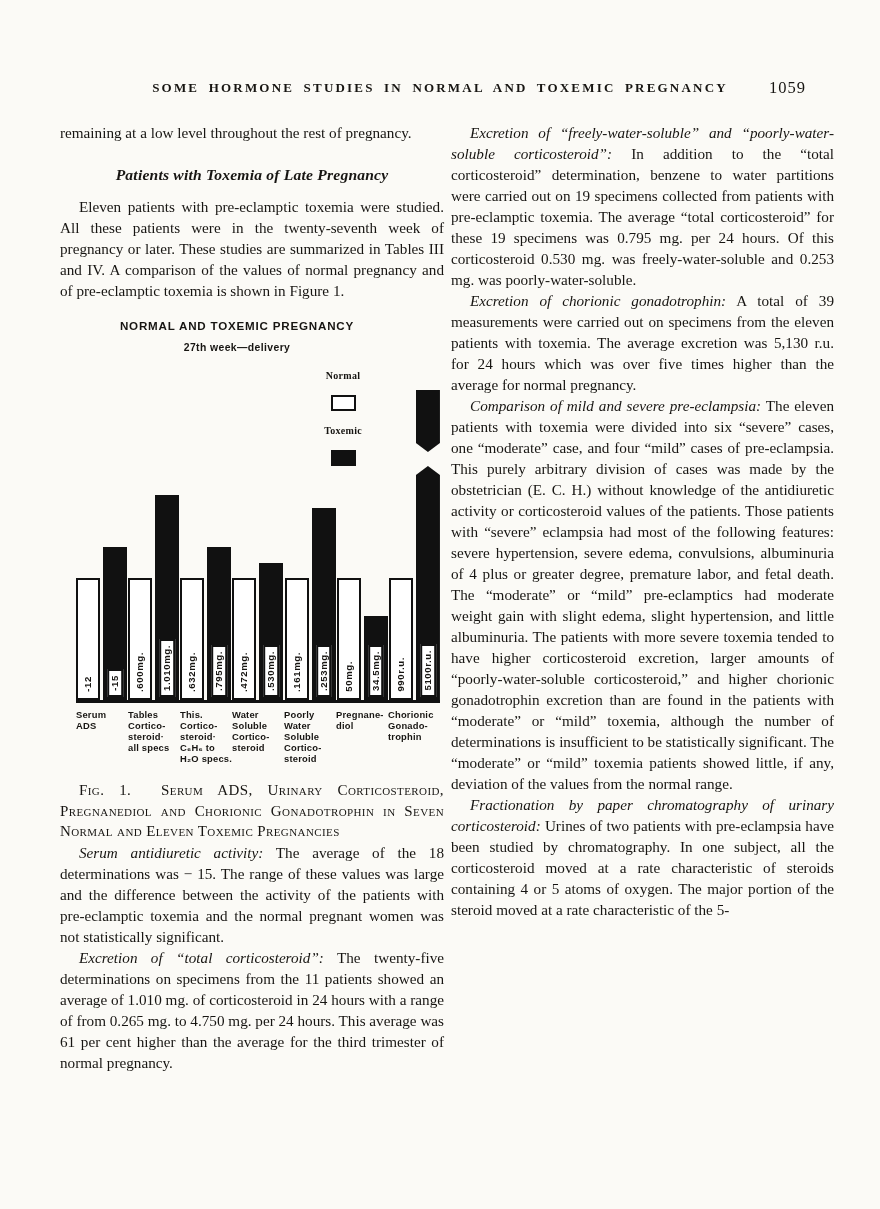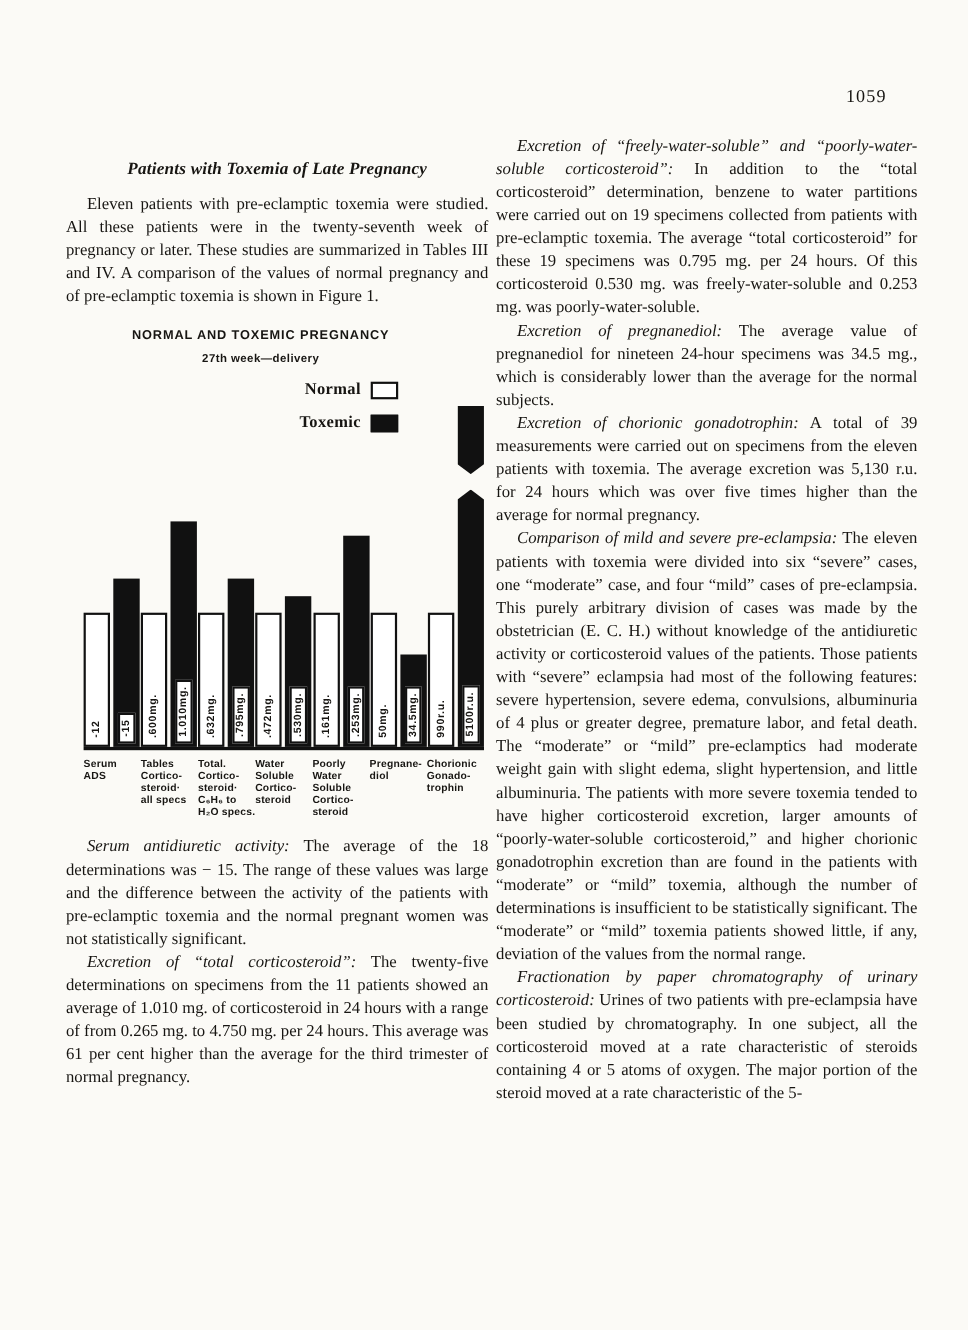--- a/index.html
+++ b/index.html
@@ -34,21 +34,21 @@
   
   figure{margin:14px 0 16px 0;padding:0;}
   .figfont{font-family:"Liberation Sans","DejaVu Sans",sans-serif;}
   .fig-title{width:310px;margin-left:22px;text-align:center;
     font-weight:bold;font-size:11.6px;letter-spacing:0.8px;}
   .fig-subtitle{width:310px;margin-left:22px;text-align:center;
     font-weight:bold;font-size:10.4px;letter-spacing:0.4px;margin-top:1px;}
   .chart-wrap{position:relative;height:342px;margin-top:3px;}
   .legend{position:absolute;top:4px;right:82px;z-index:3;}
   .legend-row{display:flex;align-items:center;justify-content:flex-end;gap:9px;margin-bottom:9px;
-    font-weight:bold;font-size:15px;letter-spacing:0.3px;}
+    font-weight:bold;font-size:10px;letter-spacing:0.3px;flex-direction:column;}
   .swatch{width:21px;height:12px;border:2.5px solid #111;background:#fff;}
   .swatch-toxemic{background:#111;}
   .plot{
     position:absolute;left:16px;right:4px;top:26px;bottom:0;
     border-bottom:3px solid #111;
     display:flex;justify-content:space-between;align-items:flex-end;
   }
   .bar-group{display:flex;align-items:flex-end;gap:3px;}
   .bar{width:24px;position:relative;box-sizing:border-box;}
   .bar-normal{background:#fff;border:2.5px solid #111;}
@@ -79,24 +79,26 @@
   
   .caption{margin-top:15px !important;font-variant:small-caps;font-size:15px;
     line-height:20.5px;letter-spacing:0.4px;}
 </style>
 </head>
 <body>
 
 <div class="page">
 
   <div class="running-head">
+    <span class="running-title">SOME HORMONE STUDIES IN NORMAL AND TOXEMIC PREGNANCY</span>
     <span class="page-number">1059</span>
   </div>
 
   <div class="col col-left">
+    <p class="noindent">remaining at a low level throughout the rest of pregnancy.</p>
 
     <h3 class="sec-head">Patients with Toxemia of Late Pregnancy</h3>
 
     <p>Eleven patients with pre-eclamptic toxemia were studied.  All these patients were in the twenty-seventh week of pregnancy or later.  These studies are summarized in Tables III and IV.  A comparison of the values of normal pregnancy and of pre-eclamptic toxemia is shown in Figure 1.</p>
 
     <figure>
       <div class="fig-title figfont">NORMAL AND TOXEMIC PREGNANCY</div>
       <div class="fig-subtitle figfont">27th week—delivery</div>
       <div class="chart-wrap">
         <div class="legend">
@@ -189,21 +191,21 @@
             <div class="cat-line">Serum</div>
             <div class="cat-line">ADS</div>
           </div>
           <div class="cat-cell">
             <div class="cat-line">Tables</div>
             <div class="cat-line">Cortico-</div>
             <div class="cat-line">steroid·</div>
             <div class="cat-line">all specs</div>
           </div>
           <div class="cat-cell">
-            <div class="cat-line">Total.</div>
+            <div class="cat-line">This.</div>
             <div class="cat-line">Cortico-</div>
             <div class="cat-line">steroid·</div>
             <div class="cat-line">C₆H₆ to</div>
             <div class="cat-line">H₂O specs.</div>
           </div>
           <div class="cat-cell">
             <div class="cat-line">Water</div>
             <div class="cat-line">Soluble</div>
             <div class="cat-line">Cortico-</div>
             <div class="cat-line">steroid</div>
@@ -220,27 +222,27 @@
             <div class="cat-line">diol</div>
           </div>
           <div class="cat-cell">
             <div class="cat-line">Chorionic</div>
             <div class="cat-line">Gonado-</div>
             <div class="cat-line">trophin</div>
           </div>
         </div>
     </figure>
 
+    <p class="caption"><span>Fig. 1.</span><span>&nbsp;&nbsp;</span><span>Serum ADS, Urinary Corticosteroid, Pregnanediol and Chorionic Gonadotrophin in Seven Normal and Eleven Toxemic Pregnancies</span></p>
 
     <p><span class="lead">Serum antidiuretic activity:</span><span> The average of the 18 determinations was − 15.  The range of these values was large and the difference between the activity of the patients with pre-eclamptic toxemia and the normal pregnant women was not statistically significant.</span></p>
 
     <p><span class="lead">Excretion of “total corticosteroid”:</span><span> The twenty-five determinations on specimens from the 11 patients showed an average of 1.010 mg. of corticosteroid in 24 hours with a range of from 0.265 mg. to 4.750 mg. per 24 hours.  This average was 61 per cent higher than the average for the third trimester of normal pregnancy.</span></p>
   </div>
 
   <div class="col col-right">
     <p><span class="lead">Excretion of “freely-water-soluble” and “poorly-water-soluble corticosteroid”:</span><span> In addition to the “total corticosteroid” determination, benzene to water partitions were carried out on 19 specimens collected from patients with pre-eclamptic toxemia.  The average “total corticosteroid” for these 19 specimens was 0.795 mg. per 24 hours.  Of this corticosteroid 0.530 mg. was freely-water-soluble and 0.253 mg. was poorly-water-soluble.</span></p>
-    <p><span class="lead">Excretion of pregnanediol:</span><span> The average value of pregnanediol for nineteen 24-hour specimens was 34.5 mg., which is considerably lower than the average for the normal subjects.</span></p>
     <p><span class="lead">Excretion of chorionic gonadotrophin:</span><span> A total of 39 measurements were carried out on specimens from the eleven patients with toxemia.  The average excretion was 5,130 r.u. for 24 hours which was over five times higher than the average for normal pregnancy.</span></p>
     <p><span class="lead">Comparison of mild and severe pre-eclampsia:</span><span> The eleven patients with toxemia were divided into six “severe” cases, one “moderate” case, and four “mild” cases of pre-eclampsia.  This purely arbitrary division of cases was made by the obstetrician (E. C. H.) without knowledge of the antidiuretic activity or corticosteroid values of the patients.  Those patients with “severe” eclampsia had most of the following features: severe hypertension, severe edema, convulsions, albuminuria of 4 plus or greater degree, premature labor, and fetal death.  The “moderate” or “mild” pre-eclamptics had moderate weight gain with slight edema, slight hypertension, and little albuminuria.  The patients with more severe toxemia tended to have higher corticosteroid excretion, larger amounts of “poorly-water-soluble corticosteroid,” and higher chorionic gonadotrophin excretion than are found in the patients with “moderate” or “mild” toxemia, although the number of determinations is insufficient to be statistically significant.  The “moderate” or “mild” toxemia patients showed little, if any, deviation of the values from the normal range.</span></p>
     <p><span class="lead">Fractionation by paper chromatography of urinary corticosteroid:</span><span> Urines of two patients with pre-eclampsia have been studied by chromatography.  In one subject, all the corticosteroid moved at a rate characteristic of steroids containing 4 or 5 atoms of oxygen.  The major portion of the steroid moved at a rate characteristic of the 5-</span></p>
   </div>
 
 </div>
 
 </body></html>

